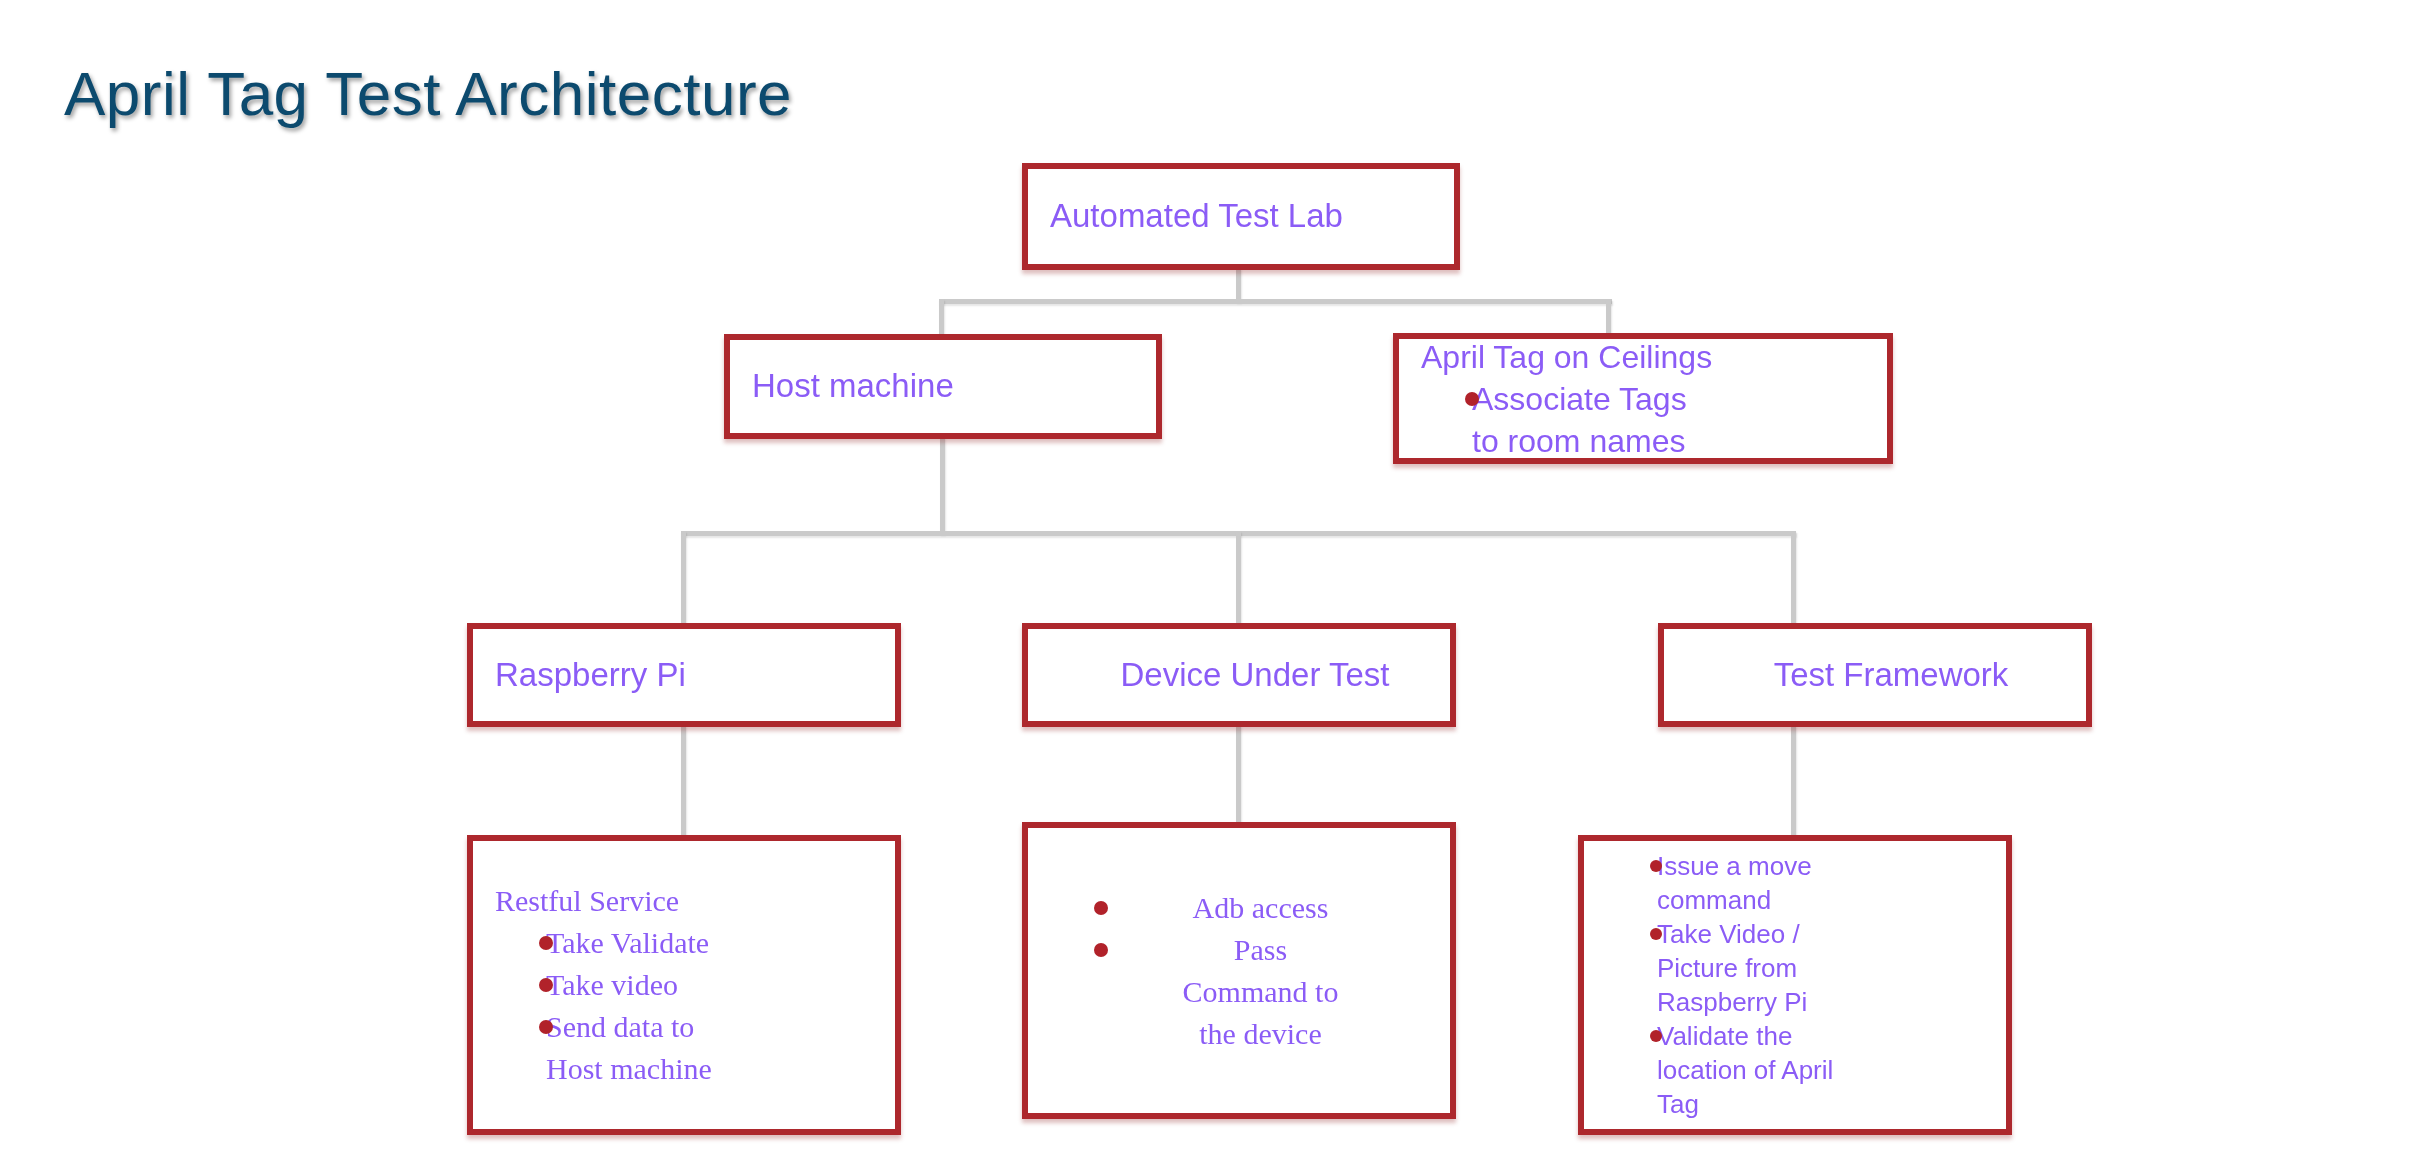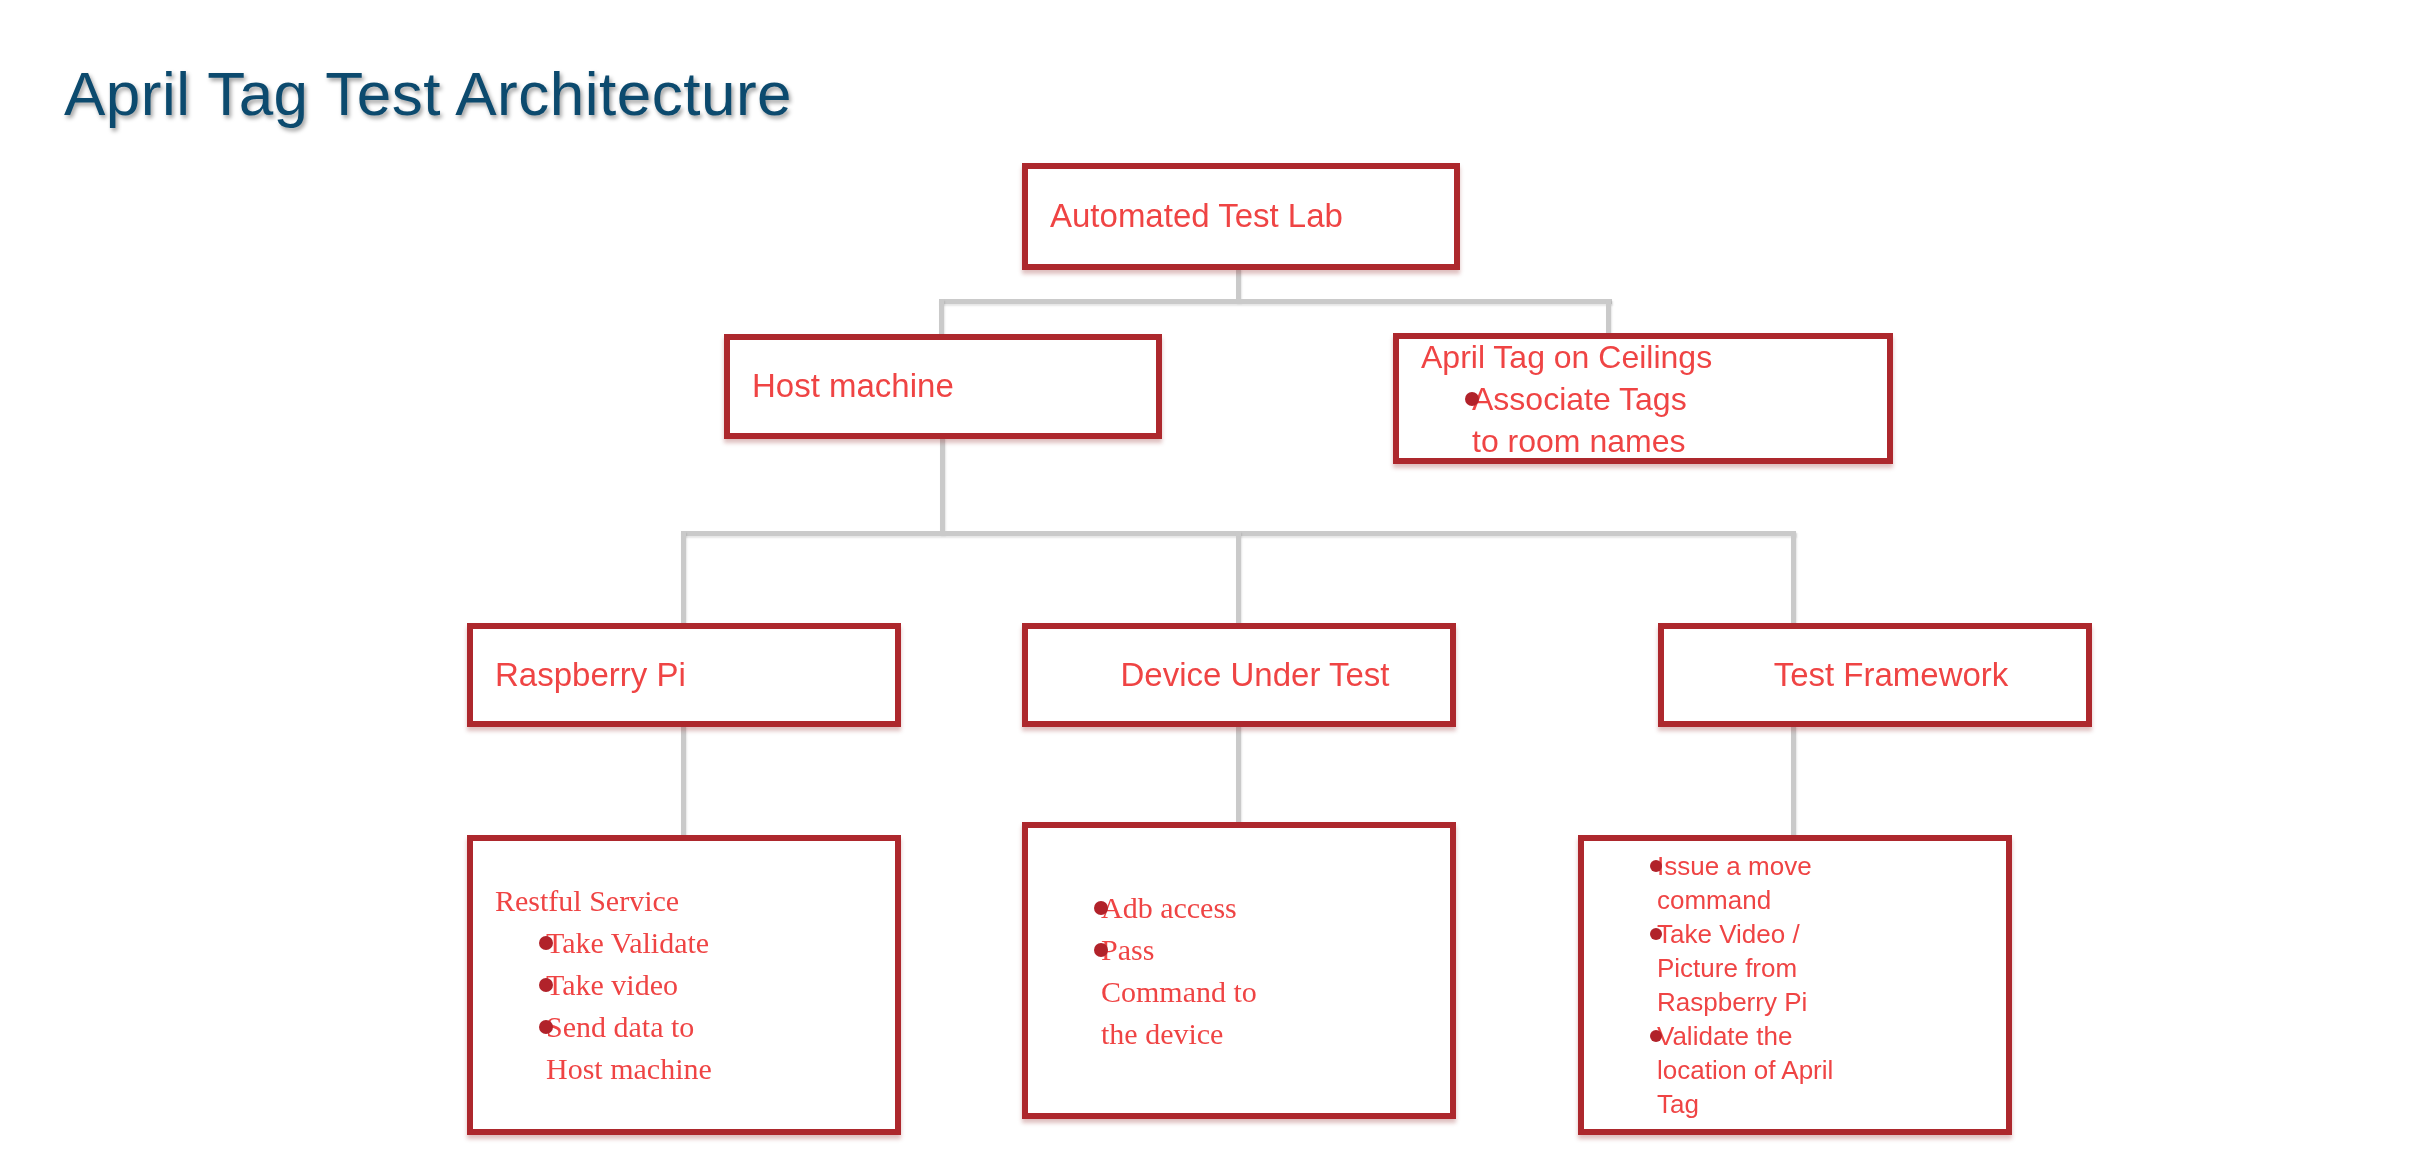--- a/index.html
+++ b/index.html
@@ -24,21 +24,21 @@
   .line{
     position:absolute;
     background:#cacaca;
     box-shadow:1px 2px 2px rgba(0,0,0,0.10);
   }
   .box{
     position:absolute;
     box-sizing:border-box;
     border:6px solid #ad282d;
     background:#ffffff;
-    color:#ef4444;
+    color:#8b5cf6;
     display:flex;
     flex-direction:column;
     justify-content:center;
     font-size:33px;
     line-height:1.3;
     box-shadow:0 4px 4px rgba(140,30,30,0.28);
   }
   .box .label{white-space:nowrap;}
   .pad-left .label{padding-left:22px;text-align:left;}
   .center-text .label{text-align:center;padding-left:32px;}
@@ -120,21 +120,21 @@
   <div class="box detail" style="left:467px;top:835px;width:434px;height:300px;">
     <div class="heading">Restful Service</div>
     <ul class="bullets">
       <li>Take Validate</li>
       <li>Take video</li>
       <li>Send data to
 Host machine</li>
     </ul>
   </div>
 
-  <div class="box detail" style="left:1022px;top:822px;width:434px;height:297px;">
+  <div class="box detail" style="left:1022px;top:822px;width:434px;height:297px;text-align:center;">
     <ul class="bullets">
       <li>Adb access</li>
       <li>Pass
 Command to
 the device</li>
     </ul>
   </div>
 
   <div class="box detail-sm" style="left:1578px;top:835px;width:434px;height:300px;">
     <ul class="bullets">

